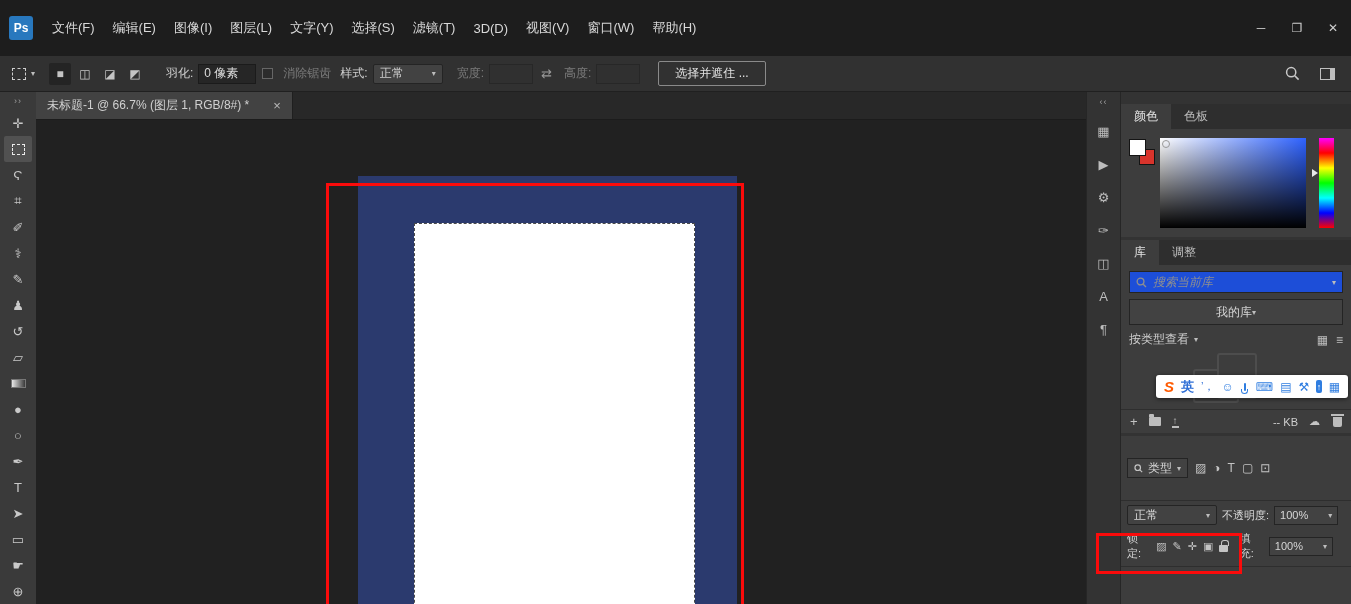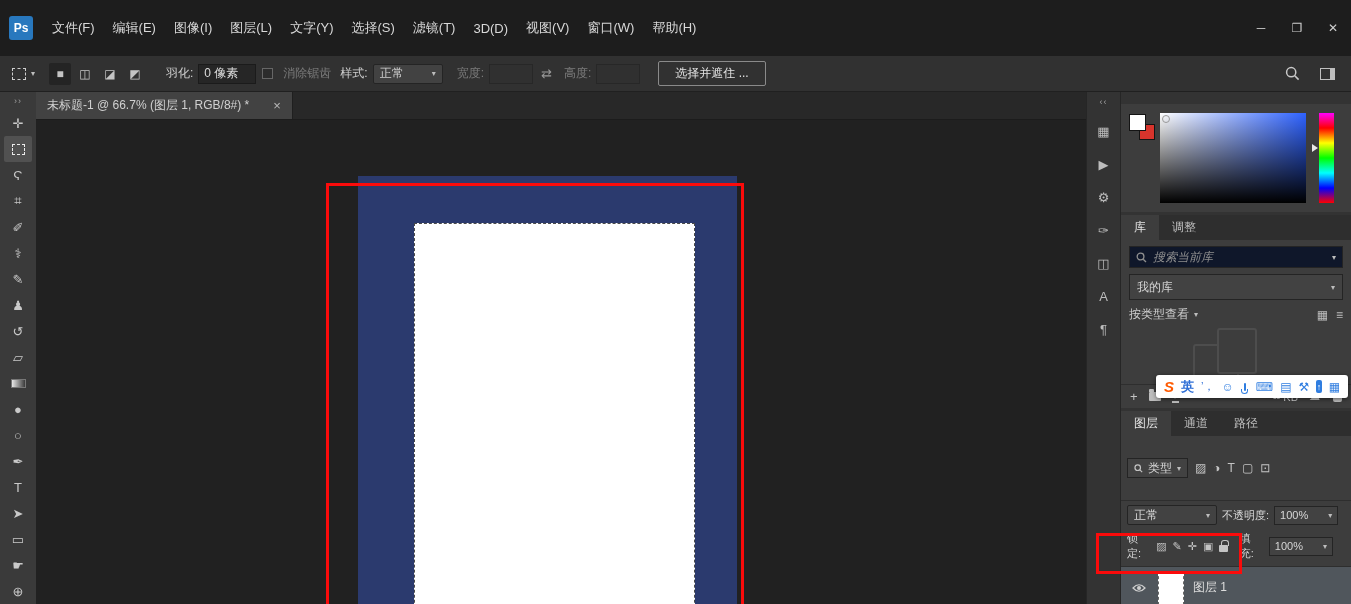--- a/index.html
+++ b/index.html
@@ -72,25 +72,25 @@
   .bg-swatch { position:absolute; left:11px; top:11px; width:16px; height:16px; background:#d8342c; border:1px solid #141414; }
   .fg-swatch { position:absolute; left:1px; top:1px; width:17px; height:17px; background:#ffffff; border:1px solid #141414; }
   .color-field { position:relative; width:146px; height:90px; flex:0 0 146px;
     background-image:linear-gradient(to bottom, rgba(0,0,0,0), #000), linear-gradient(to right, #ffffff, #2e62ff); }
   .field-marker { position:absolute; left:2px; top:2px; width:8px; height:8px; border:1px solid #999; border-radius:50%; }
   .hue-wrap { position:relative; margin-left:13px; }
   .hue-strip { width:15px; height:90px; background:linear-gradient(to bottom,#ff00ff,#ff0000,#ffff00,#00ff00,#00ffff,#0000ff,#ff0000); }
   .hue-marker { position:absolute; left:-7px; top:34%; width:0; height:0; border-top:4px solid transparent; border-bottom:4px solid transparent; border-left:6px solid #e8e8e8; }
 
   .lib-body { position:relative; padding:6px 8px 0 8px; height:168px; font-size:12px; }
-  .search-box { display:flex; align-items:center; gap:6px; background:#0f172a; border:1px solid #242424; height:22px; padding:0 6px; color:#8f8f8f; }
+  .search-box { display:flex; align-items:center; gap:6px; background:#1d4ed8; border:1px solid #242424; height:22px; padding:0 6px; color:#8f8f8f; }
   .search-box input { flex:1; background:transparent; border:none; outline:none; color:#bdbdbd; font-style:italic; font-size:12px; font-family:"Liberation Sans",sans-serif; min-width:0; }
   .search-box input::placeholder { color:#8f8f8f; }
   .lib-row { display:flex; align-items:center; justify-content:space-between; margin-top:6px; }
-  .lib-select { background:#424242; border:1px solid #242424; height:22px; display:flex; align-items:center; justify-content:space-between; padding:12px 7px; width:100%; color:#d6d6d6; }
+  .lib-select { background:#424242; border:1px solid #242424; height:22px; display:flex; align-items:center; justify-content:center; padding:12px 7px; width:100%; color:#d6d6d6; }
   .viewby { display:flex; align-items:center; gap:5px; color:#cfcfcf; }
   .view-icons { display:flex; gap:8px; color:#bdbdbd; font-size:12px; }
   .ghost-page { position:absolute; left:96px; top:88px; width:40px; height:46px; border:2px solid #4d4d4d; border-radius:3px; background:#3d3d3d; }
   .ghost-folder { position:absolute; left:72px; top:104px; width:46px; height:34px; border:2px solid #4d4d4d; border-radius:3px; background:#3d3d3d; }
   .lib-footer { position:absolute; left:0; right:0; bottom:0; height:24px; display:flex; align-items:center; gap:11px; padding:0 9px; border-top:1px solid #2e2e2e; color:#c4c4c4; font-size:13px; }
   .kb { margin-left:auto; font-size:11px; color:#cfcfcf; }
   .folder-ic { width:12px; height:9px; background:#bdbdbd; border-radius:1px; position:relative; display:inline-block; }
   .folder-ic::before { content:""; position:absolute; top:-3px; left:0; width:5px; height:3px; background:#bdbdbd; border-radius:1px 1px 0 0; }
   .upload-ic { font-size:10px; border-bottom:2px solid #bdbdbd; padding:0 1px 0px 1px; line-height:10px; }
   .trash-ic { width:9px; height:10px; background:#bdbdbd; border-radius:0 0 2px 2px; position:relative; display:inline-block; margin-left:2px; }
@@ -275,20 +275,24 @@
       <span class="strip-icon">⚙</span>
       <span class="strip-icon">✑</span>
       <span class="strip-icon">◫</span>
       <span class="strip-icon">A</span>
       <span class="strip-icon">¶</span>
     </div>
 
     <div class="panels">
       <div class="panels-spacer"></div>
 
+      <div class="panel-tabs">
+        <span class="ptab active">颜色</span>
+        <span class="ptab">色板</span>
+      </div>
       <div class="color-body">
         <div class="fgbg">
           <span class="bg-swatch"></span>
           <span class="fg-swatch"></span>
         </div>
         <div class="color-field">
           <span class="field-marker"></span>
         </div>
         <div class="hue-wrap">
           <div class="hue-strip"></div>
@@ -335,25 +339,20 @@
           <span class="upload-ic">↑</span>
           <span class="kb">-- KB</span>
           <span style="font-size:11px">☁</span>
           <span class="trash-ic"></span>
         </div>
       </div>
 
       <div class="panel-gap"></div>
 
       <div class="layers-wrap">
-        <div class="panel-tabs">
-          <span class="ptab active">图层</span>
-          <span class="ptab">通道</span>
-          <span class="ptab">路径</span>
-        </div>
         <div class="filter-row">
           <div class="filter-select">
             <svg width="9" height="9" viewBox="0 0 15 15">
               <circle cx="6.2" cy="6.2" r="4.6" fill="none" stroke="#c4c4c4" stroke-width="2"></circle>
               <line x1="9.8" y1="9.8" x2="13.6" y2="13.6" stroke="#c4c4c4" stroke-width="2"></line>
             </svg>
             <span>类型</span>
             <span class="chev">▾</span>
           </div>
           <span class="filter-icons">
@@ -379,43 +378,20 @@
           <span>锁定:</span>
           <span class="lock-ic">▨</span>
           <span class="lock-ic">✎</span>
           <span class="lock-ic">✛</span>
           <span class="lock-ic">▣</span>
           <span class="padlock"></span>
           <span style="margin-left:6px">填充:</span>
           <div class="mini-select">
             <span>100%</span>
             <span class="chev">▾</span>
-          </div>
-        </div>
-        <div class="layer-rows">
-          <div class="layer-row selected">
-            <span class="eye-cell">
-              <svg width="14" height="10" viewBox="0 0 14 10">
-                <path d="M1 5 Q7 -1.5 13 5 Q7 11.5 1 5 Z" fill="none" stroke="#cfcfcf" stroke-width="1.2"></path>
-                <circle cx="7" cy="5" r="2" fill="#cfcfcf"></circle>
-              </svg>
-            </span>
-            <span class="thumb layer1"></span>
-            <span>图层 1</span>
-          </div>
-          <div class="layer-row">
-            <span class="eye-cell">
-              <svg width="14" height="10" viewBox="0 0 14 10">
-                <path d="M1 5 Q7 -1.5 13 5 Q7 11.5 1 5 Z" fill="none" stroke="#cfcfcf" stroke-width="1.2"></path>
-                <circle cx="7" cy="5" r="2" fill="#cfcfcf"></circle>
-              </svg>
-            </span>
-            <span class="thumb bg"></span>
-            <span>背景</span>
-            <span class="padlock row-lock"></span>
           </div>
         </div>
       </div>
     </div>
   </div>
 
   <div class="ime">
     <span class="ime-logo">S</span>
     <span class="ime-mode">英</span>
     <span class="ime-punct">’，</span>

